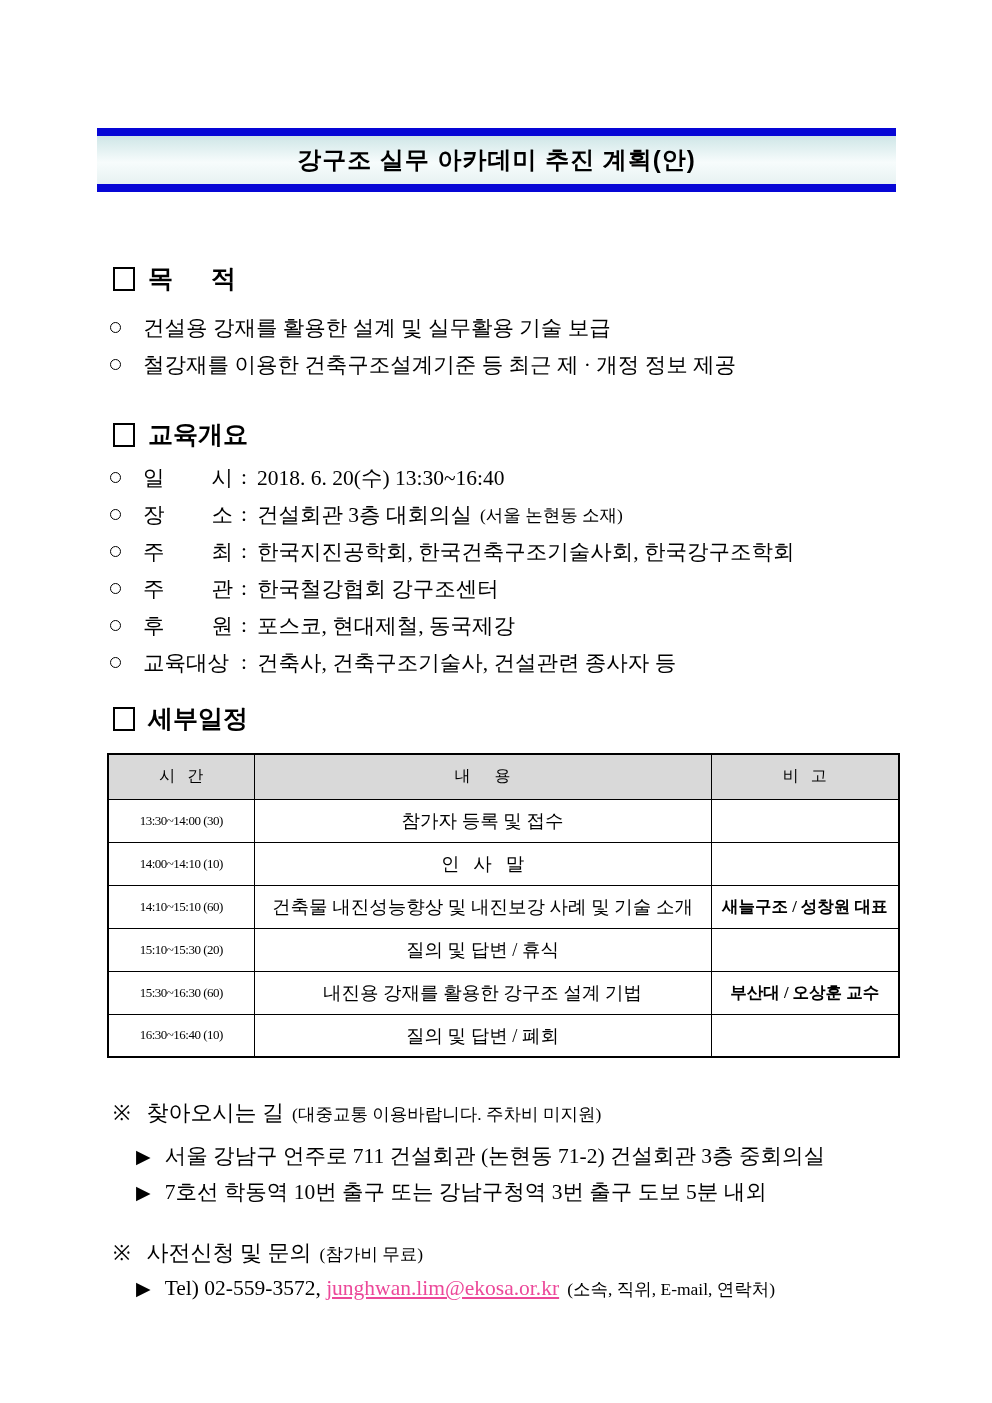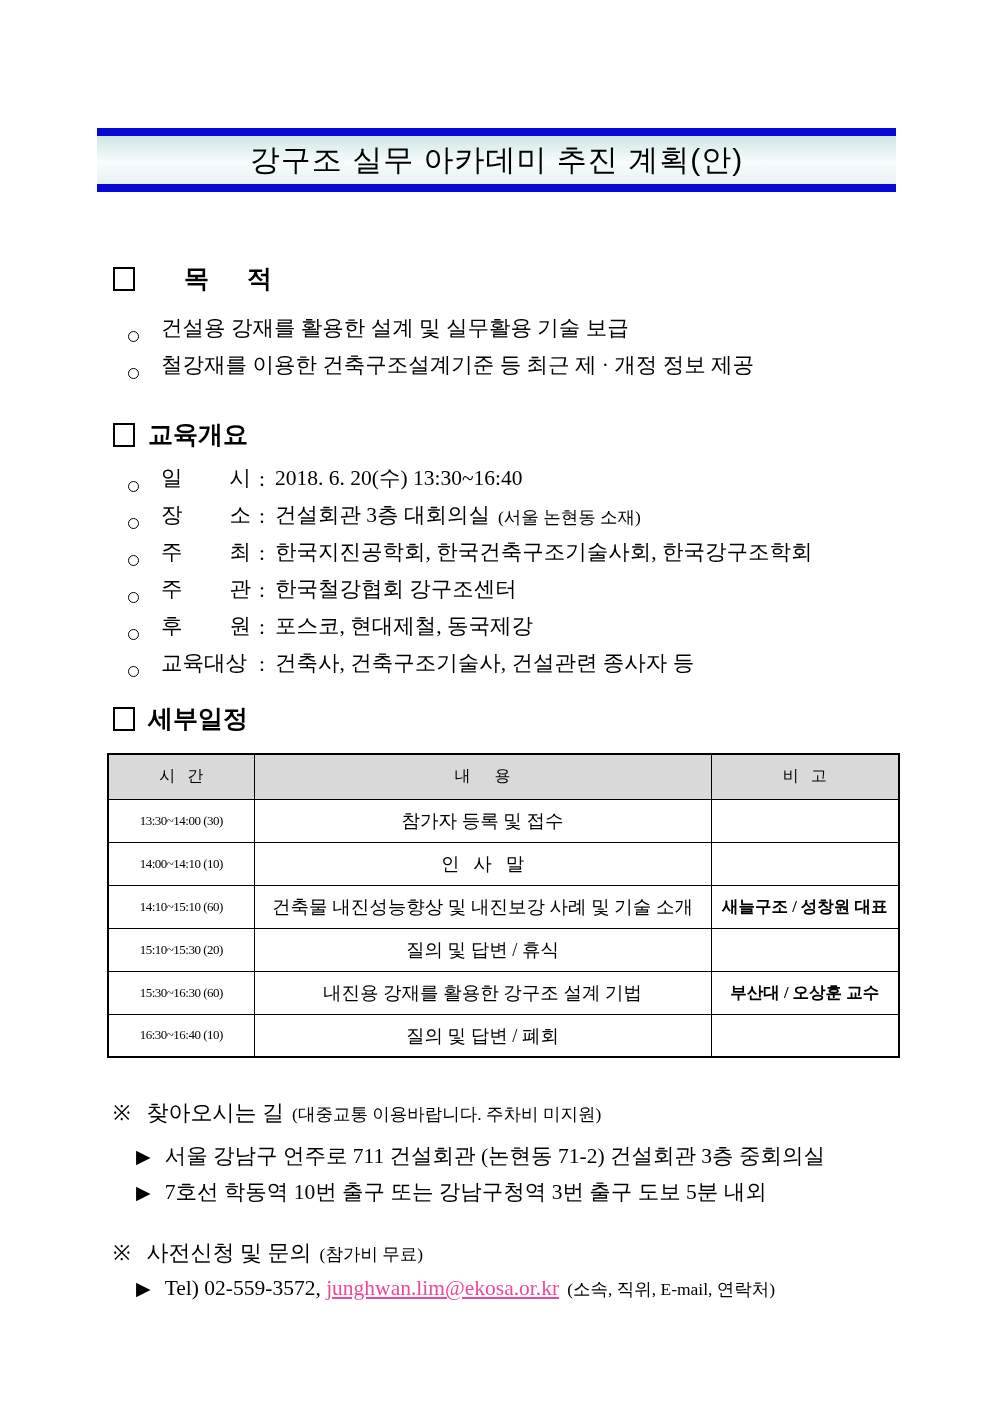--- a/index.html
+++ b/index.html
@@ -27,22 +27,22 @@
   }
   .banner-body {
     height: 48px;
     background: linear-gradient(180deg, #cfe6e7 0%, #f7fcfc 55%, #e7f2f2 100%);
     display: flex;
     align-items: center;
     justify-content: center;
   }
   .banner-title {
     font-family: "Liberation Sans", sans-serif;
-    font-weight: normal;
-    font-size: 30px;
+    font-weight: bold;
+    font-size: 24px;
     letter-spacing: 1px;
     color: #000;
   }
 
   
   .sec-heading {
     position: absolute;
     left: 113px;
     display: flex;
     align-items: center;
@@ -59,29 +59,28 @@
     font-weight: bold;
     font-size: 25px;
     white-space: pre;
   }
   .h-justify {
     display: inline-block;
     width: 88px;
     text-align: justify;
     text-align-last: justify;
     white-space: normal;
-    margin-left: 36px;
   }
 
   
   .bullet-line {
     position: absolute;
-    left: 128px;
-    display: flex;
-    align-items: flex-end;
+    left: 110px;
+    display: flex;
+    align-items: center;
     font-size: 21.5px;
     white-space: pre;
   }
   .circle-icon {
     display: inline-block;
     width: 11px; height: 11px;
     border: 1.5px solid #000;
     border-radius: 50%;
     margin-right: 22px;
     flex: 0 0 auto;

